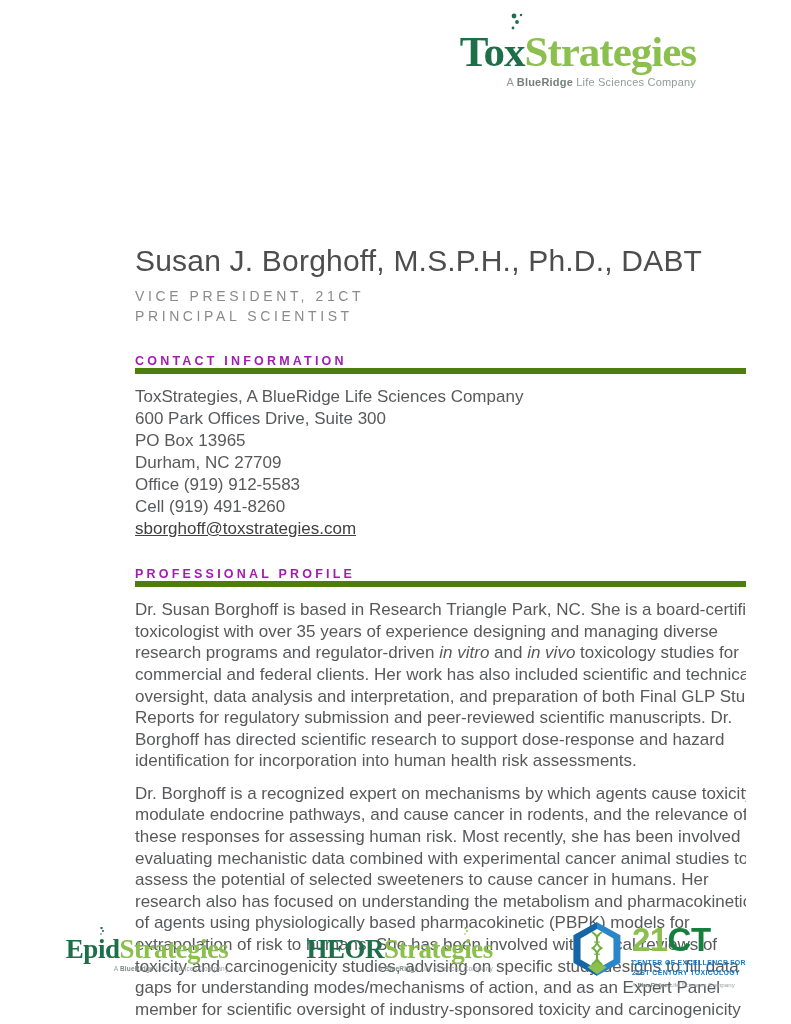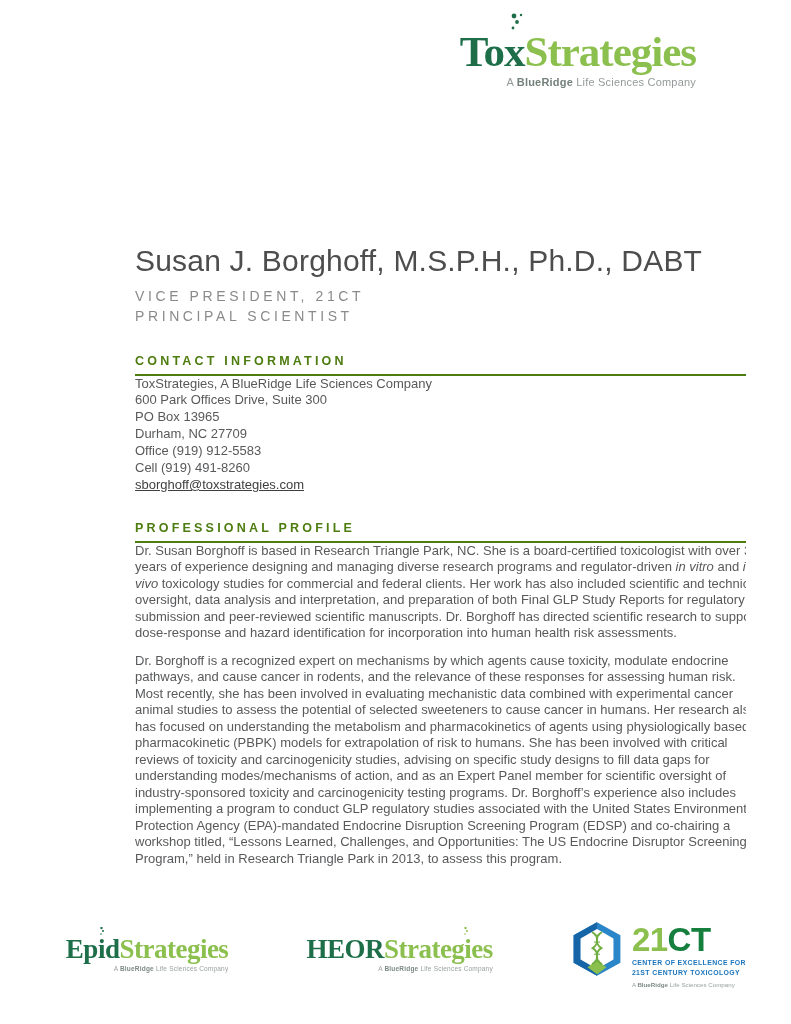--- a/index.html
+++ b/index.html
@@ -28,24 +28,24 @@
   .person-name {
     font-size:30px; font-weight:400; color:#4d4d4d; letter-spacing:0.2px;
     margin-bottom:8px; white-space:nowrap;
   }
   .person-role {
     font-size:14px; color:#8a8a8a; letter-spacing:3.6px; line-height:1.45;
   }
 
   .section { margin-top:27px; }
   .section-heading {
-    font-size:12.5px; font-weight:700; color:#4d7c0f; letter-spacing:3.2px;
-    padding-bottom:6px; border-bottom:2px solid #4d7c0f;
+    font-size:12.5px; font-weight:700; color:#a21caf; letter-spacing:3.2px;
+    border-bottom:6px solid #4d7c0f;
   }
-  .section-body { font-size:13px; color:#58595b; line-height:1.27; }
+  .section-body { margin-top:12px; font-size:17px; color:#58595b; line-height:1.27; }
   .contact-line { line-height:1.3; }
   .email-link { color:#404040; text-decoration:underline; cursor:pointer; }
   .para { margin-bottom:11px; }
   .it { font-style:italic; }
 
   
   .footer-logos {
     position:absolute; left:15px; right:0; top:920px;
     display:flex; justify-content:flex-end; align-items:center; gap:78px;
   }

